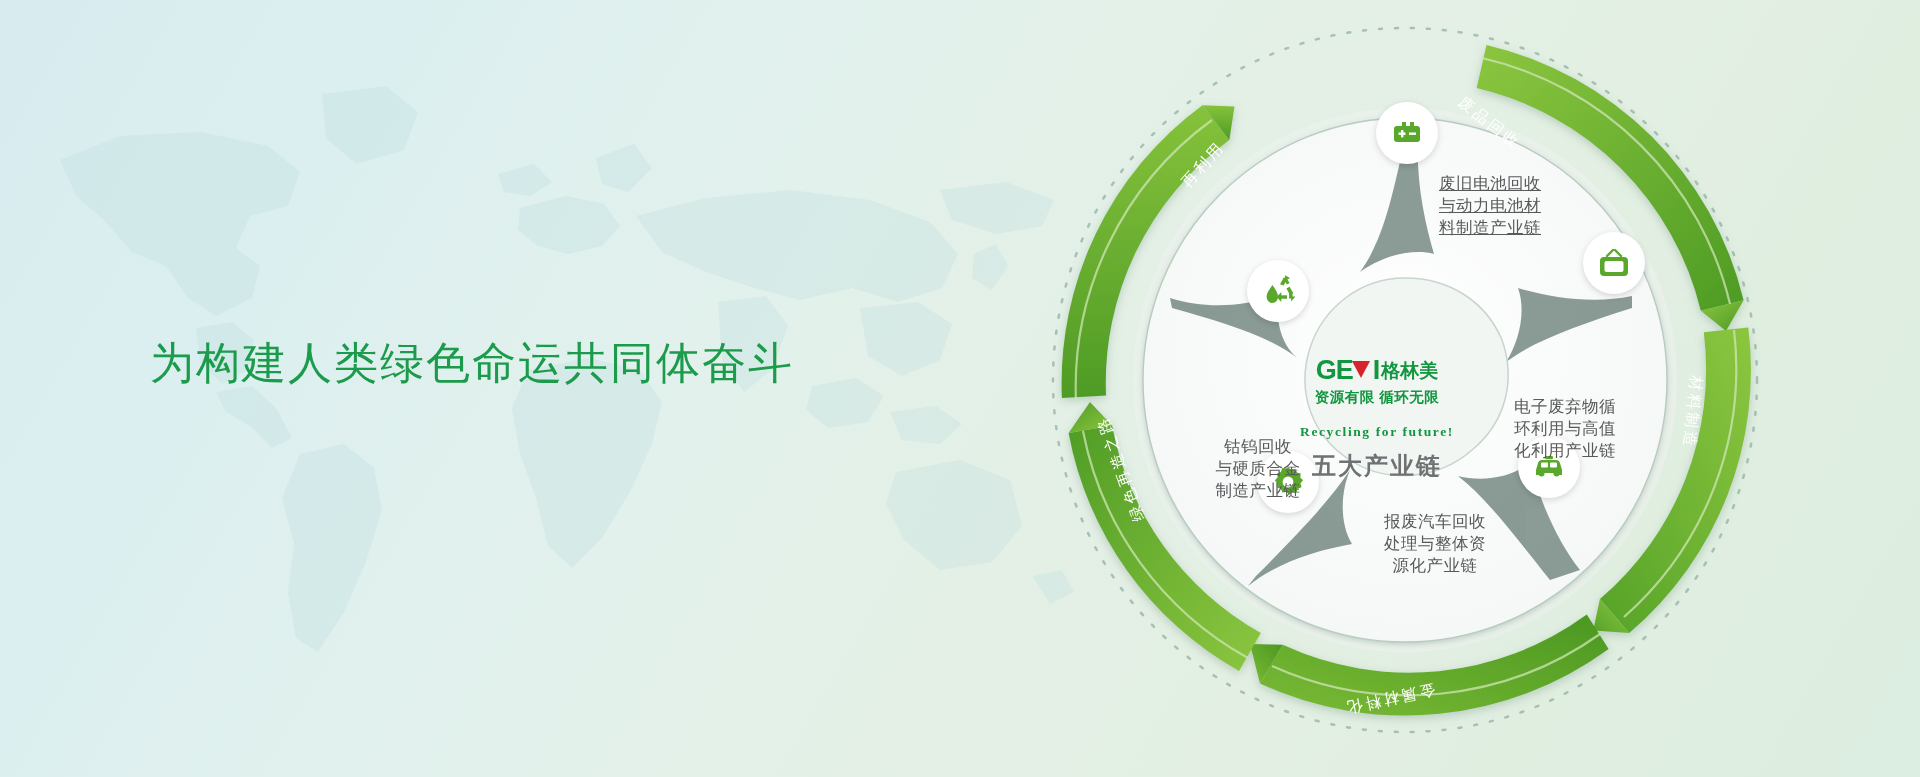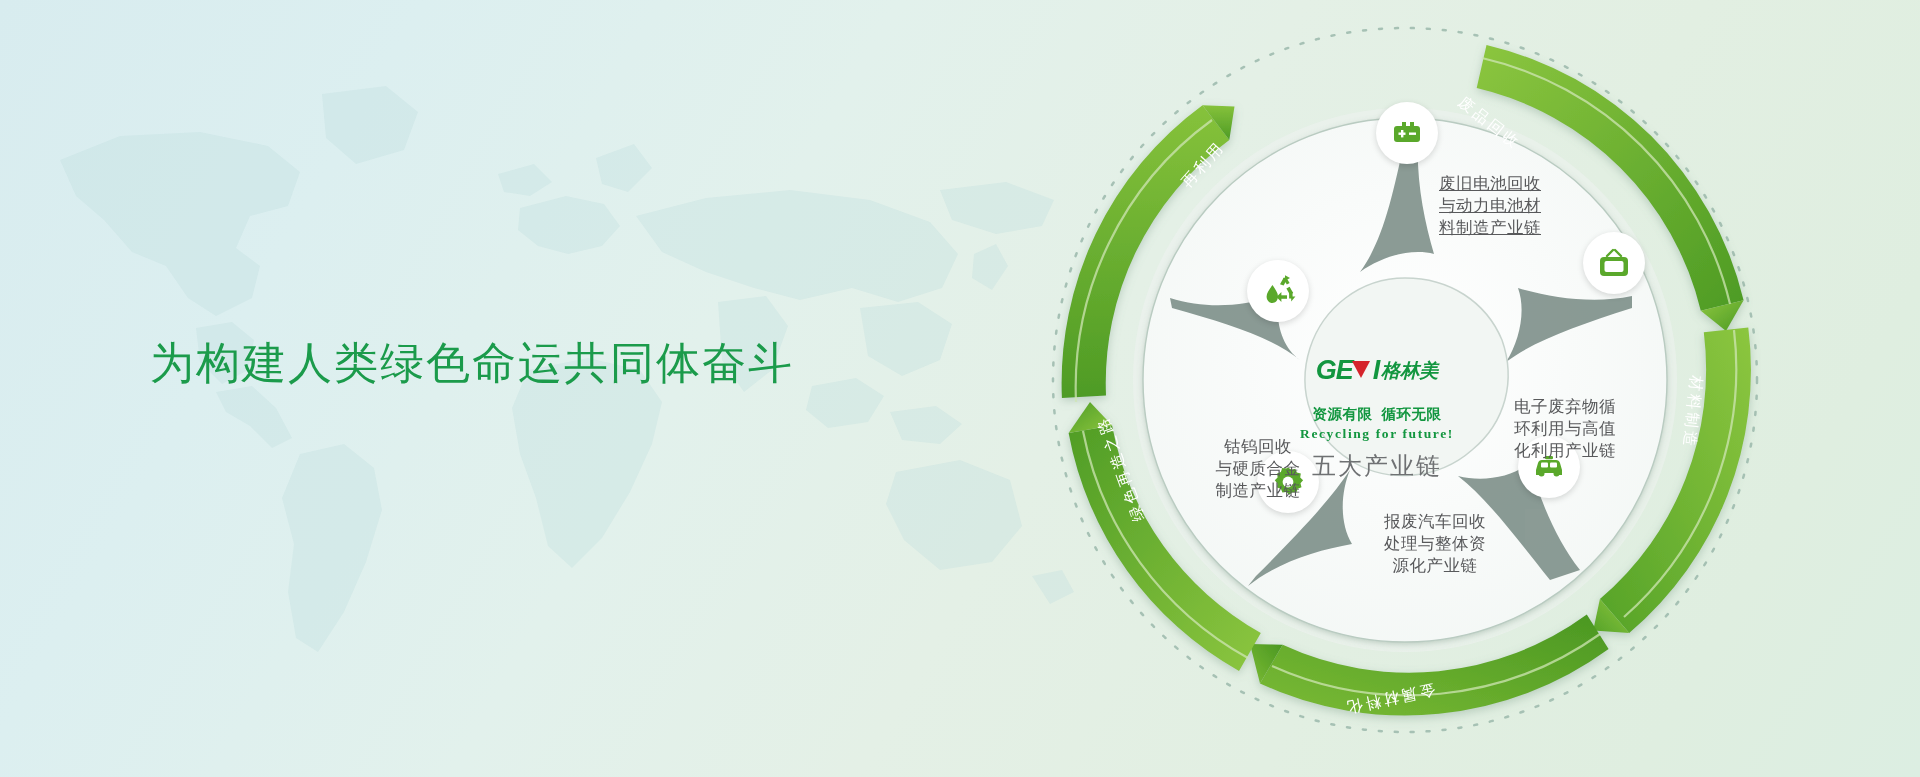--- a/index.html
+++ b/index.html
@@ -83,58 +83,56 @@
   }
   .gem-row1 {
     font-size: 27px;
     font-weight: bold;
     letter-spacing: 0px;
     height: 30px;
     display: flex;
     align-items: center;
     justify-content: center;
     gap: 2px;
-    font-style: italic;
   }
   .gem-latin { color: #12963f; font-family: "Liberation Sans", sans-serif; letter-spacing:-1px;}
   .gem-tri {
     display:inline-block;
     width: 0; height: 0;
     border-left: 9px solid transparent;
     border-right: 9px solid transparent;
     border-top: 17px solid #d5242b;
     margin: 0 1px 0 -3px;
     position: relative;
     top: -1px;
   }
   .gem-cn { color: #12963f; font-size: 19px; font-weight: bold; letter-spacing:0px;}
   .gem-row2 {
-    margin-top: 23px;
+    margin-top: 5px;
     font-size: 14.5px;
     color: #12963f;
     font-weight: bold;
     letter-spacing: .5px;
-    font-family: Liberation Mono, monospace;
   }
   .gem-row3 {
-    margin-top: 4px;
+    margin-top: 20px;
     font-size: 13.5px;
     color: #12963f;
     font-weight: bold;
     letter-spacing: 1.6px;
     font-family: "Liberation Serif", serif;
   }
   .gem-center-title {
     position: absolute;
     left: 272px;
     top: 440px;
     width: 170px;
     text-align: center;
     font-size: 24px;
-    font-weight: normal;
+    font-weight: bold;
     color: #6f7173;
     letter-spacing: 2px;
   }
 
   
   .ring-label {
     position: absolute;
     color: #ffffff;
     font-size: 15.5px;
     letter-spacing: 3px;

